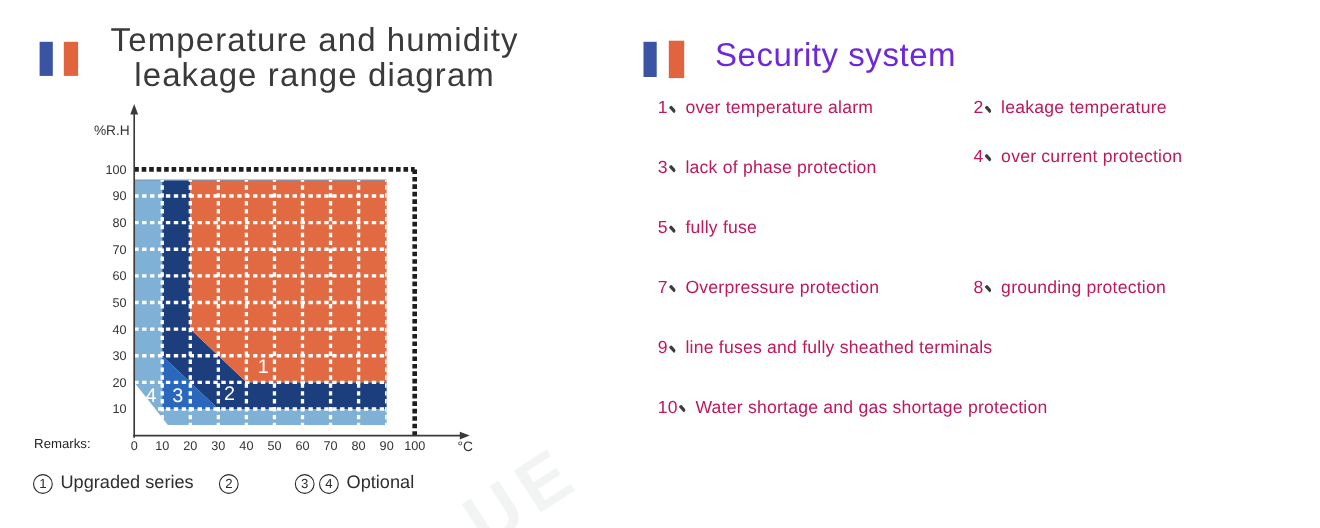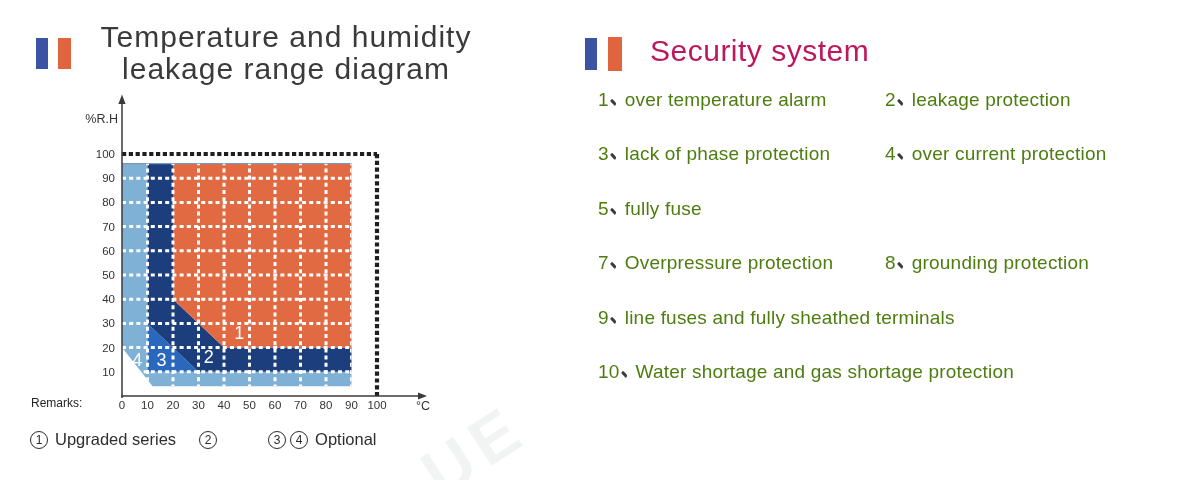--- a/index.html
+++ b/index.html
@@ -7,39 +7,39 @@
     position:relative;width:1200px;height:480px;background:#ffffff;overflow:hidden;
     font-family:"Liberation Sans","DejaVu Sans",sans-serif;color:#3a3a3a;
   }
   .bar{position:absolute;}
   
   .l-title{
     position:absolute;left:76px;top:21px;width:420px;text-align:center;
     font-size:30px;line-height:32px;letter-spacing:1px;color:#3a3a3a;
   }
   .r-title{
-    position:absolute;left:650px;top:34px;font-size:30px;letter-spacing:.5px;color:#be185d;white-space:nowrap;
+    position:absolute;left:650px;top:34px;font-size:30px;letter-spacing:.5px;color:#6d28d9;white-space:nowrap;
   }
   
   #chart-svg{position:absolute;left:0;top:0;width:1200px;height:480px;}
   #chart-svg text{fill:#333;font-family:"Liberation Sans","DejaVu Sans",sans-serif;}
   
   .remarks{position:absolute;left:31px;top:396px;font-size:12px;color:#242424;}
   .legend{position:absolute;left:30px;top:430px;display:flex;align-items:center;font-size:16.5px;color:#2e2e2e;white-space:nowrap;}
   .leg-item{display:inline-flex;align-items:center;}
   .leg-item.g1{margin-right:23px;}
   .leg-item.g2{margin-right:44px;font-size:17.5px;}
   .badge{
     display:inline-flex;align-items:center;justify-content:center;
     width:16px;height:16px;border:1.6px solid #2b2b2b;border-radius:50%;
     font-size:12px;line-height:1;color:#2b2b2b;margin-right:7px;flex:0 0 auto;
   }
   .badge + .badge{margin-left:-3px;}
   
-  .sec-item{position:absolute;font-size:19px;letter-spacing:.2px;color:#4d7c0f;white-space:nowrap;}
+  .sec-item{position:absolute;font-size:16px;letter-spacing:.2px;color:#be185d;white-space:nowrap;}
   .sec-item .num{display:inline-block;}
   .cjk{display:inline-block;width:10px;height:14px;position:relative;margin-right:6px;}
   .cjk::after{
     content:"";position:absolute;left:3px;top:7px;width:2.6px;height:7px;
     background:#3c3c3c;border-radius:1px 1px 2.5px 1px;transform:rotate(-42deg);
   }
   
   .watermark{
     position:absolute;left:420px;top:412px;font-size:66px;font-weight:bold;letter-spacing:8px;
     color:#6b7b85;opacity:.08;transform:rotate(-33deg);transform-origin:center;pointer-events:none;
@@ -147,23 +147,23 @@
       <span>Optional</span>
     </span>
   </div>
 
   <div class="bar" style="left:585px;top:38px;width:12px;height:32px;background:#3B53A3;"></div>
   <div class="bar" style="left:608px;top:37px;width:14px;height:34px;background:#E0643E;"></div>
 
   <div class="r-title">Security system</div>
 
   <div class="sec-item" style="left:598px;top:89px"><span class="num">1</span><span class="cjk"></span><span>over temperature alarm</span></div>
-  <div class="sec-item" style="left:885px;top:89px"><span class="num">2</span><span class="cjk"></span><span>leakage protection</span></div>
+  <div class="sec-item" style="left:885px;top:89px"><span class="num">2</span><span class="cjk"></span><span>leakage temperature</span></div>
   <div class="sec-item" style="left:598px;top:143px"><span class="num">3</span><span class="cjk"></span><span>lack of phase protection</span></div>
-  <div class="sec-item" style="left:885px;top:143px"><span class="num">4</span><span class="cjk"></span><span>over current protection</span></div>
+  <div class="sec-item" style="left:885px;top:133px"><span class="num">4</span><span class="cjk"></span><span>over current protection</span></div>
   <div class="sec-item" style="left:598px;top:198px"><span class="num">5</span><span class="cjk"></span><span>fully fuse</span></div>
   <div class="sec-item" style="left:598px;top:252px"><span class="num">7</span><span class="cjk"></span><span>Overpressure protection</span></div>
   <div class="sec-item" style="left:885px;top:252px"><span class="num">8</span><span class="cjk"></span><span>grounding protection</span></div>
   <div class="sec-item" style="left:598px;top:307px"><span class="num">9</span><span class="cjk"></span><span>line fuses and fully sheathed terminals</span></div>
   <div class="sec-item" style="left:598px;top:361px"><span class="num">10</span><span class="cjk"></span><span>Water shortage and gas shortage protection</span></div>
 
   <div class="watermark">UE</div>
 
 </div>
 

